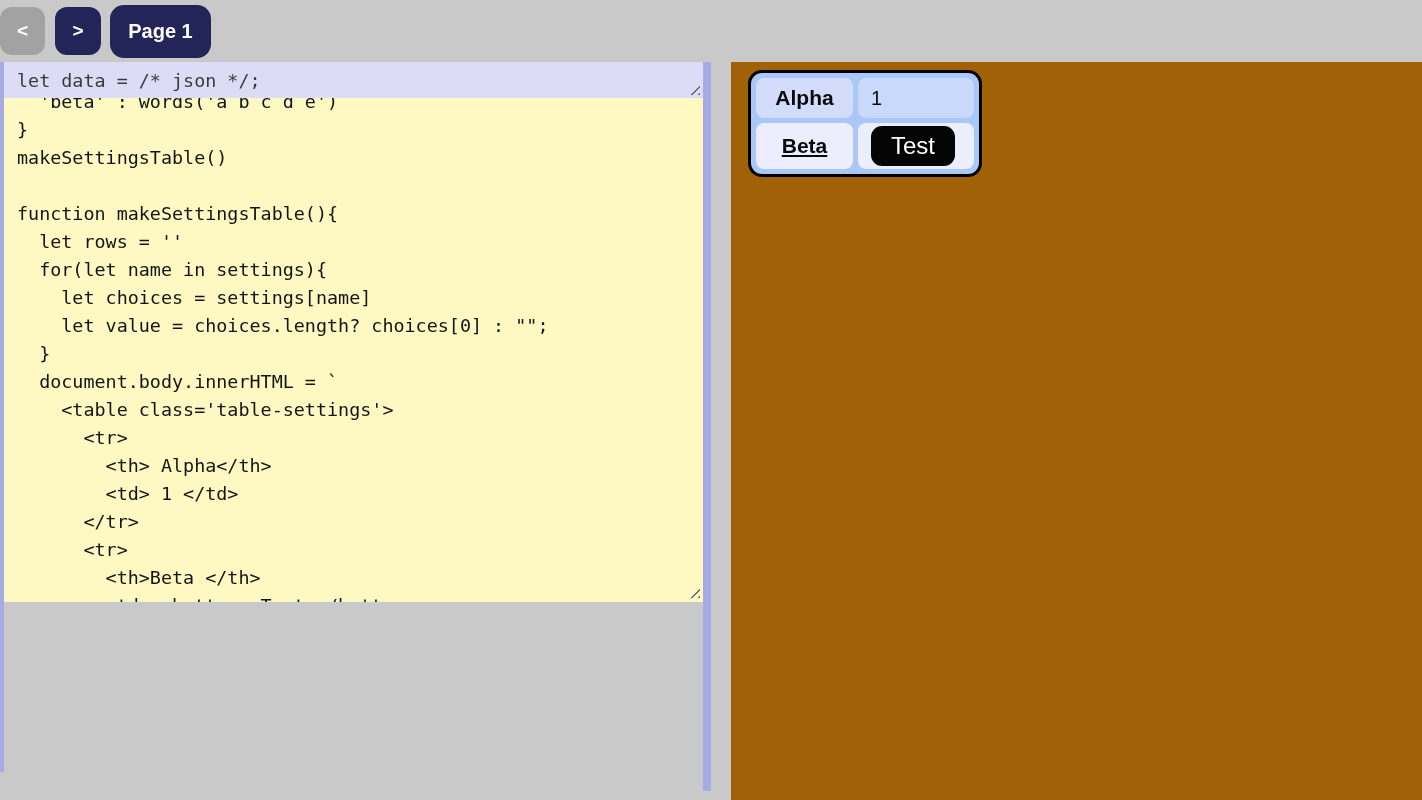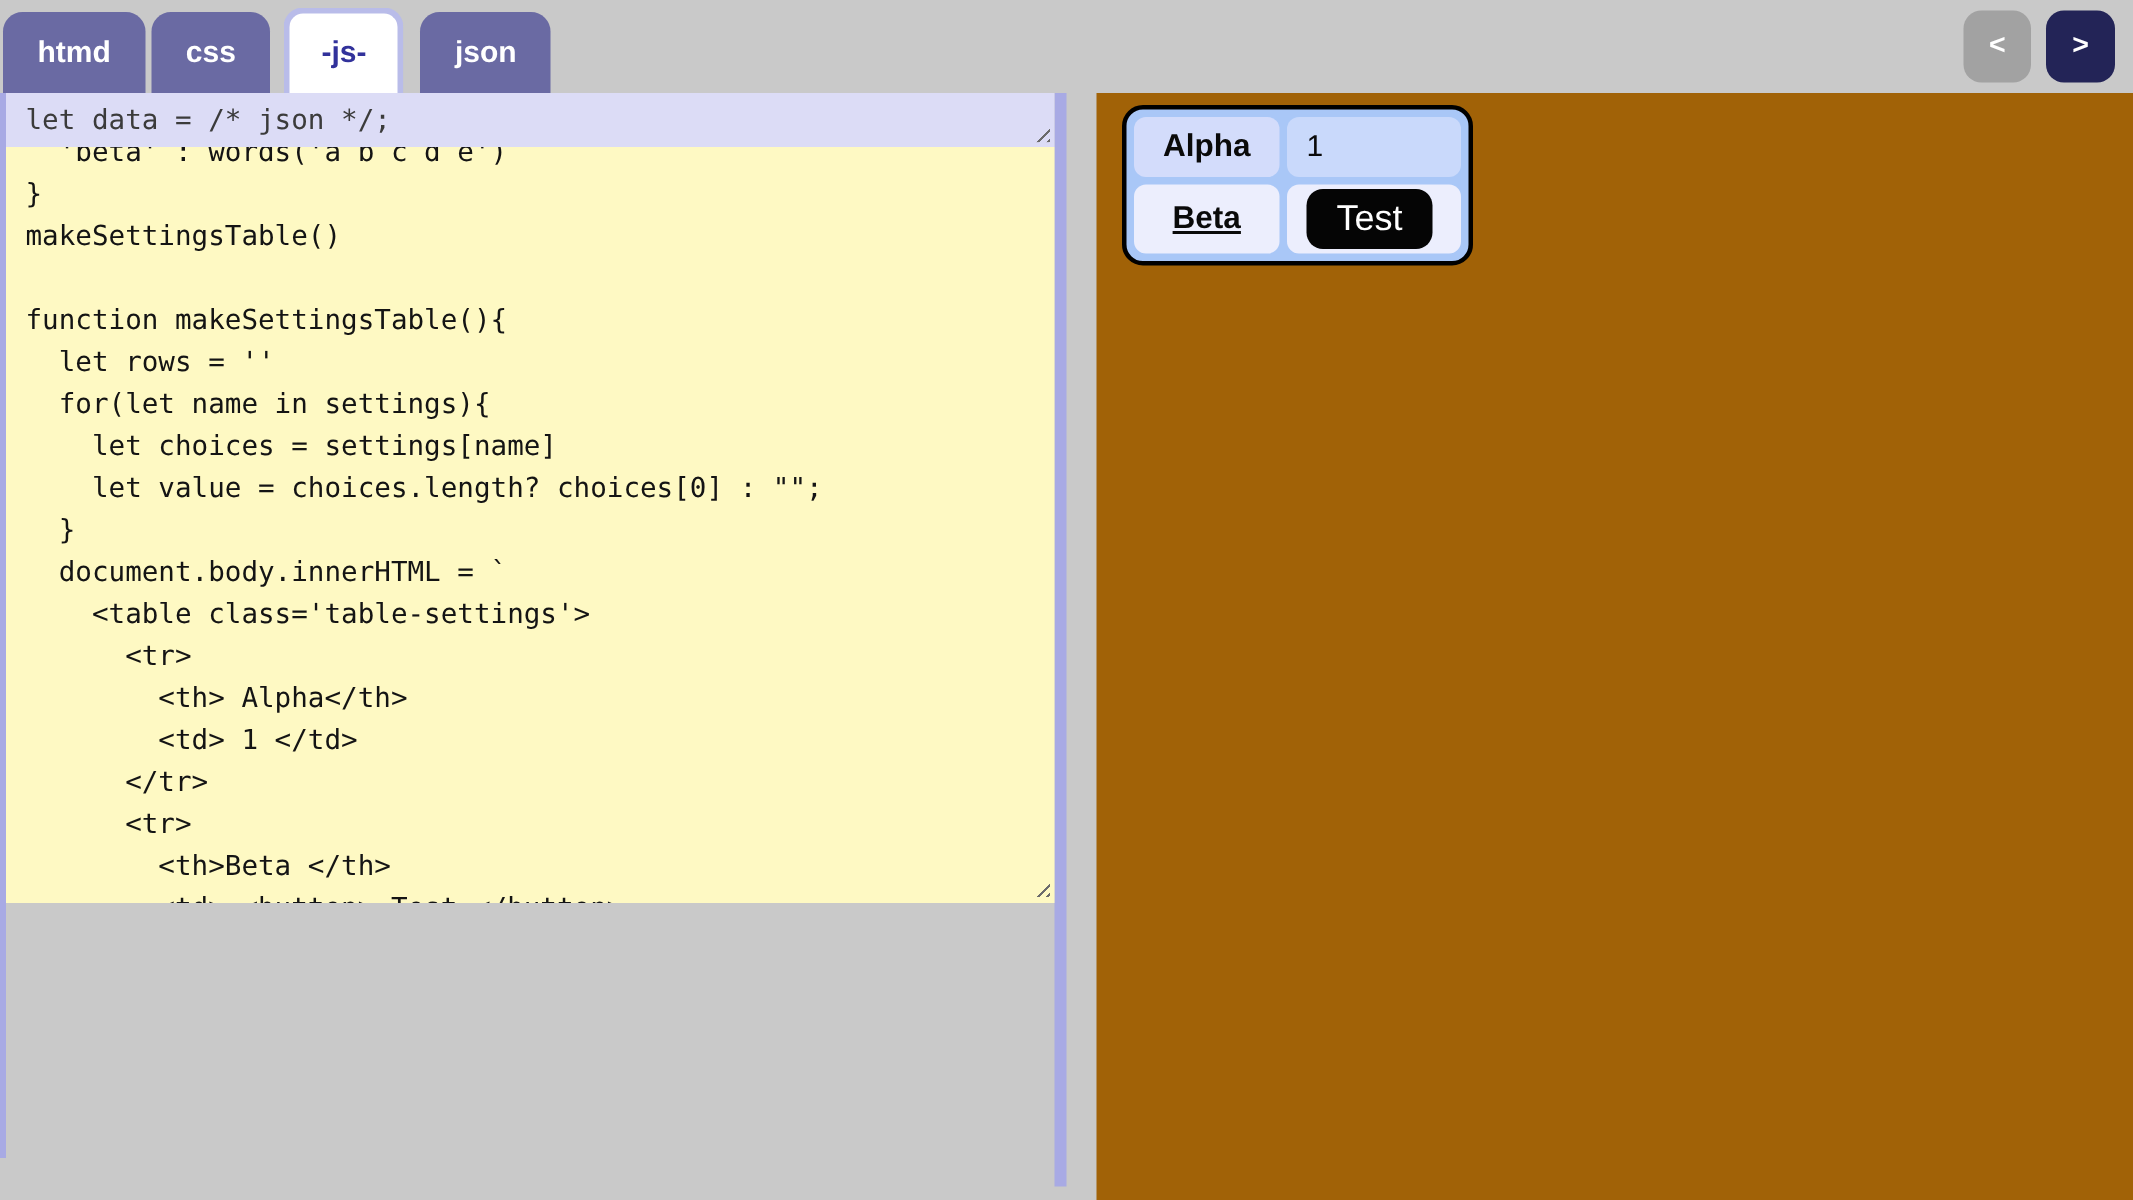--- a/index.html
+++ b/index.html
@@ -93,29 +93,24 @@
   .test-button {
     background:#050505; color:#ffffff; border:none; border-radius:11px;
     padding:6px 20px; font-size:24px; cursor:pointer;
     font-family:"Liberation Sans", sans-serif;
   }
 </style>
 </head>
 <body>
 
 <div class="topbar">
-  <div class="tabs">
-    <div class="tab">htmd</div>
-    <div class="tab">css</div>
-    <div class="tab active">-js-</div>
-    <div class="tab">json</div>
-  </div>
   <div class="pager">
     <button class="pbtn prev">&lt;</button>
     <button class="pbtn next">&gt;</button>
+    <button class="pbtn page">Page 1</button>
   </div>
 </div>
 
 <div class="strip left"></div>
 <div class="strip mid"></div>
 <div class="strip right"></div>
 <div class="white-sliver"></div>
 
 <div class="editor-data">
   <pre class="code">let data = /* json */;</pre>

